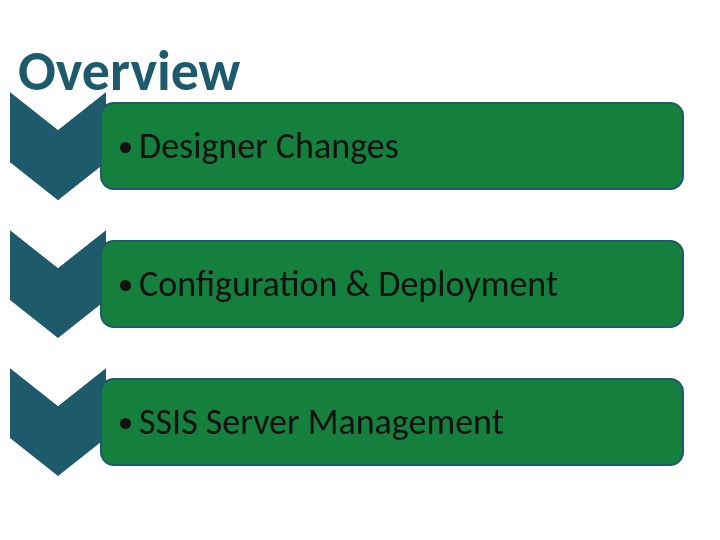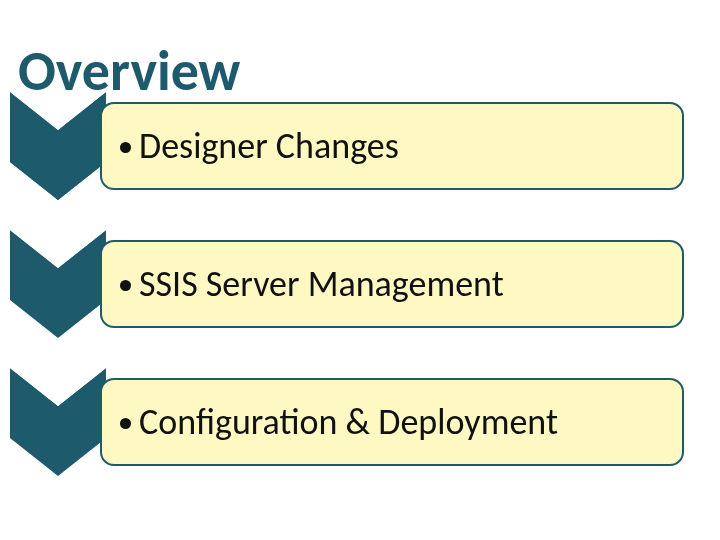--- a/index.html
+++ b/index.html
@@ -49,21 +49,21 @@
     width: 100%;
     height: 100%;
     display: block;
   }
   .box {
     position: absolute;
     left: 90px;
     top: 10px;
     right: 26px;
     height: 88px;
-    background: #fef9c3;
+    background: #15803d;
     border: 2px solid #1d5a6b;
     border-radius: 14px;
     box-sizing: border-box;
     display: flex;
     align-items: center;
     padding-left: 18px;
   }
   .bullet-line {
     display: flex;
     align-items: center;
@@ -111,35 +111,35 @@
     <div class="row">
       <div class="chevron">
         <svg viewBox="0 0 96 108" xmlns="http://www.w3.org/2000/svg">
           <polygon points="0,0 48,38 96,0 96,70 48,108 0,70" fill="#1d5a6b"></polygon>
           <polygon points="0,0 48,38 96,0" fill="#ffffff"></polygon>
         </svg>
       </div>
       <div class="box">
         <div class="bullet-line">
           <div class="bullet-dot"></div>
-          <div class="item-text">SSIS Server Management</div>
+          <div class="item-text">Configuration &amp; Deployment</div>
         </div>
       </div>
     </div>
 
     <div class="row">
       <div class="chevron">
         <svg viewBox="0 0 96 108" xmlns="http://www.w3.org/2000/svg">
           <polygon points="0,0 48,38 96,0 96,70 48,108 0,70" fill="#1d5a6b"></polygon>
           <polygon points="0,0 48,38 96,0" fill="#ffffff"></polygon>
         </svg>
       </div>
       <div class="box">
         <div class="bullet-line">
           <div class="bullet-dot"></div>
-          <div class="item-text">Configuration &amp; Deployment</div>
+          <div class="item-text">SSIS Server Management</div>
         </div>
       </div>
     </div>
 
   </div>
 
 </div>
 
 </body></html>

